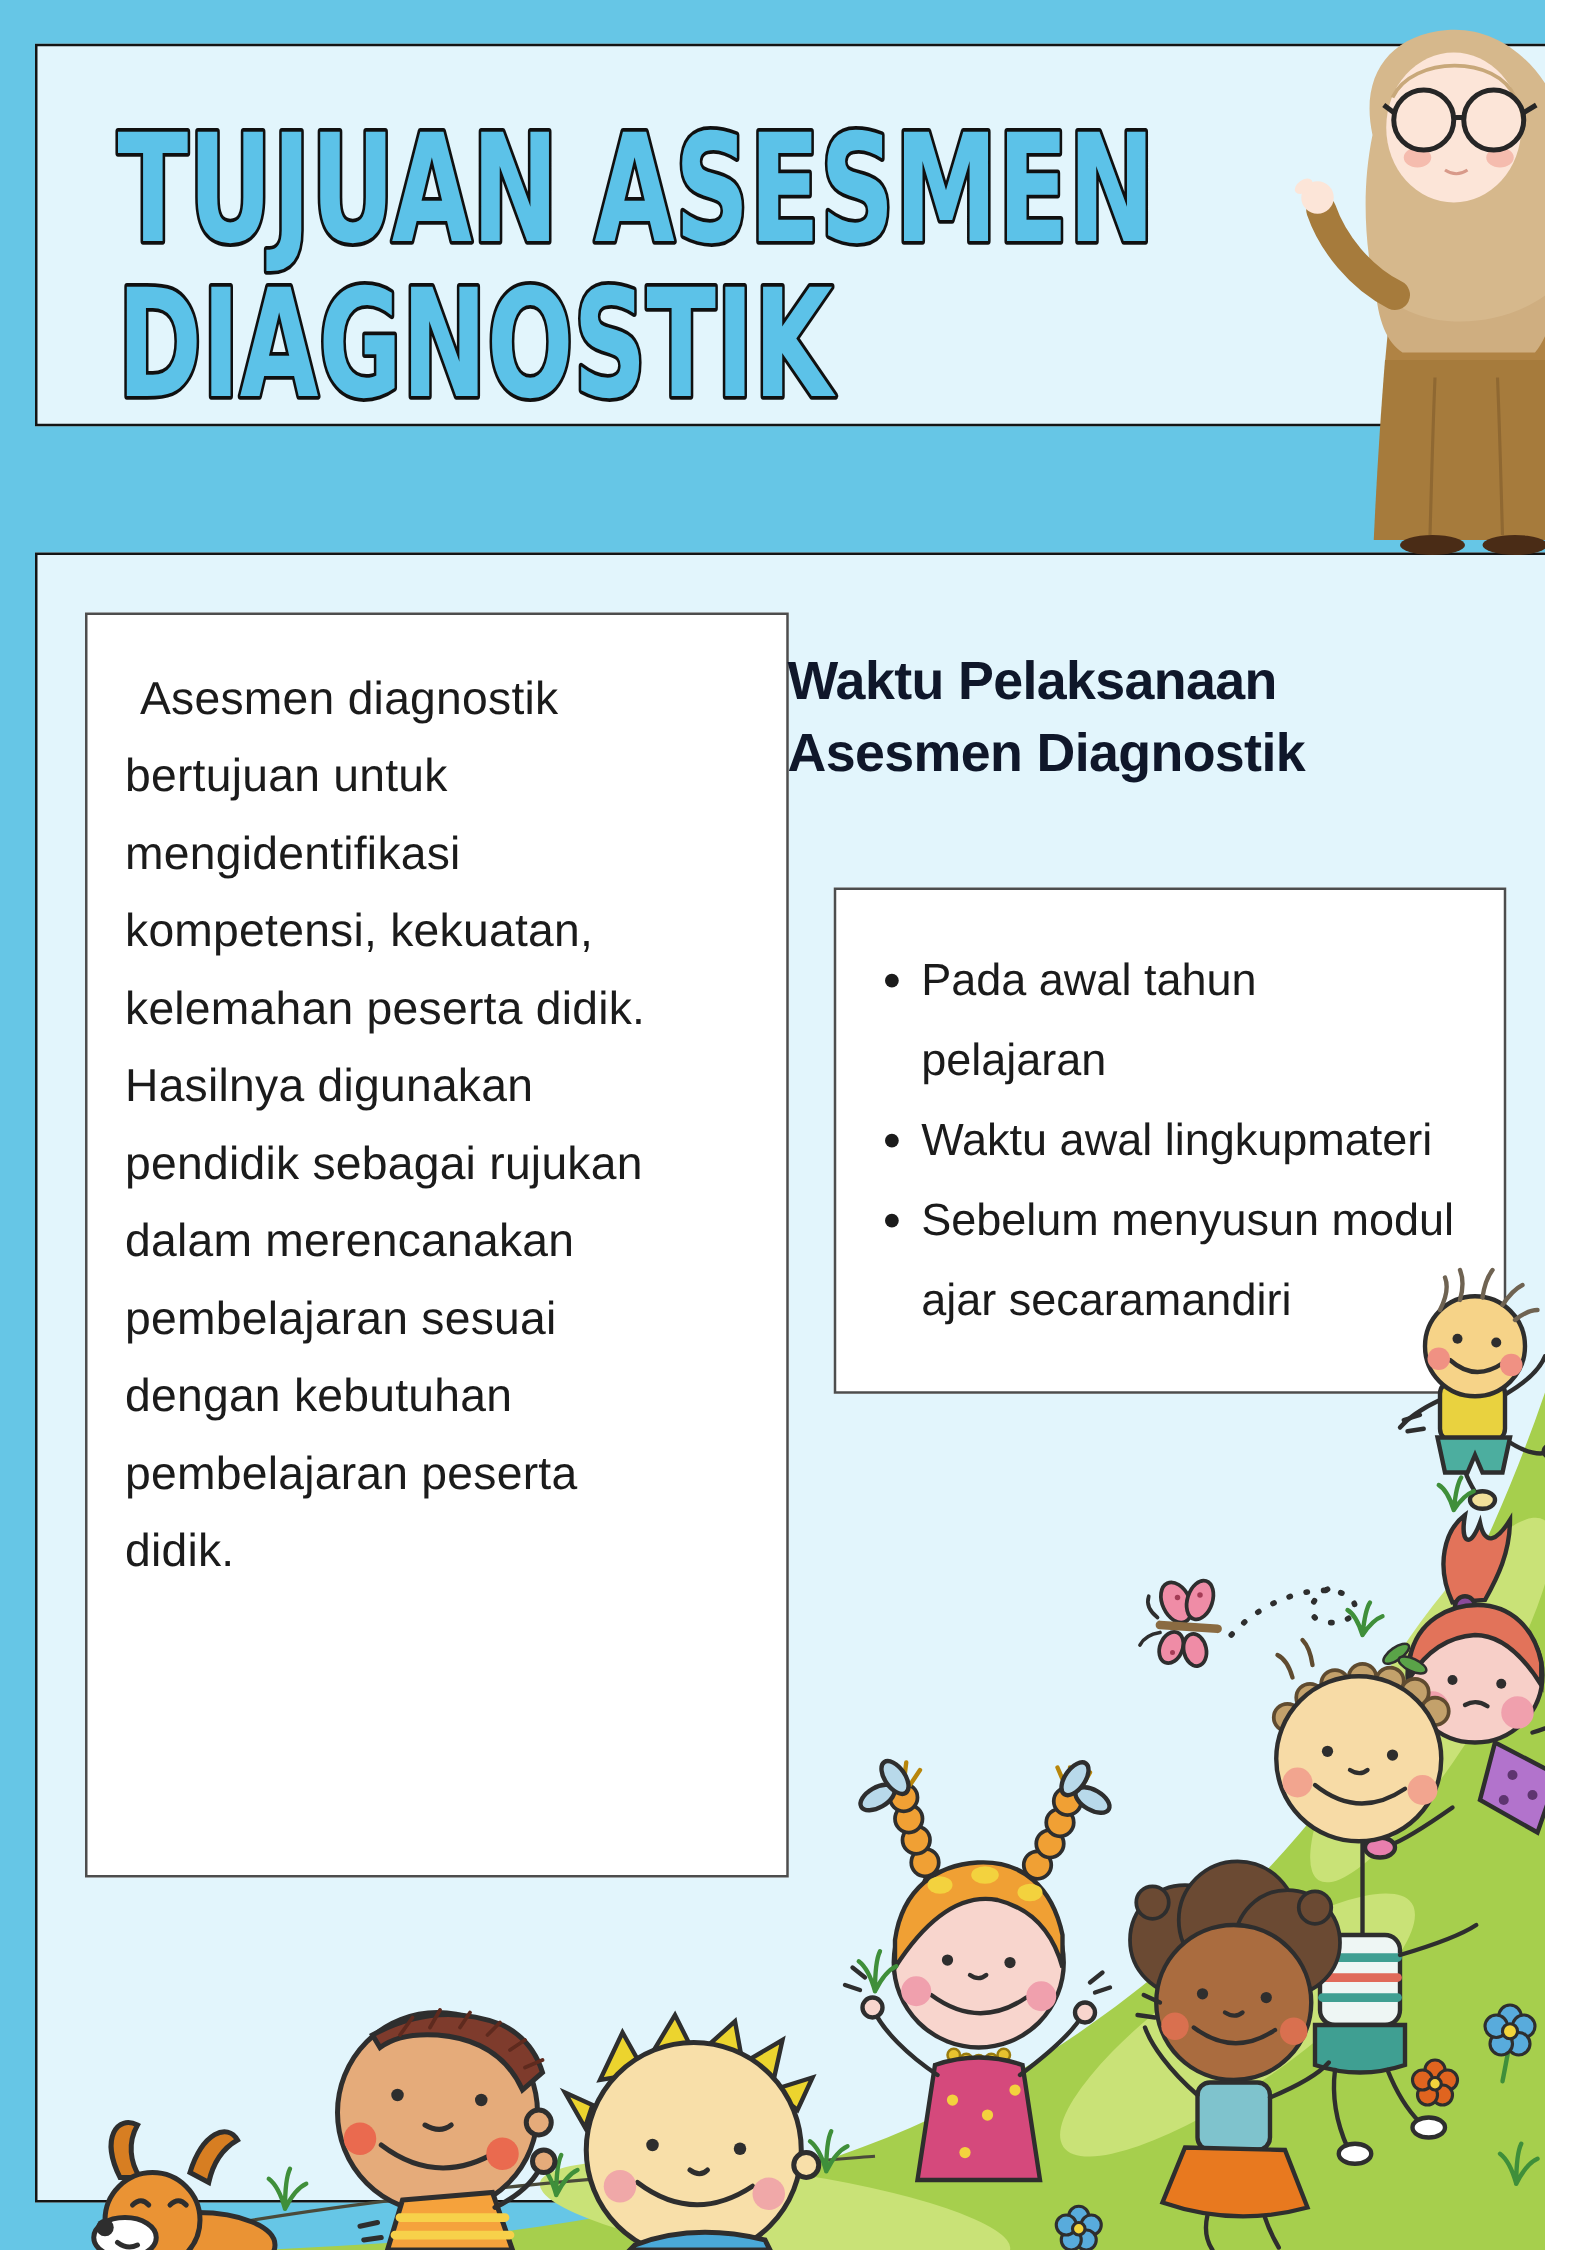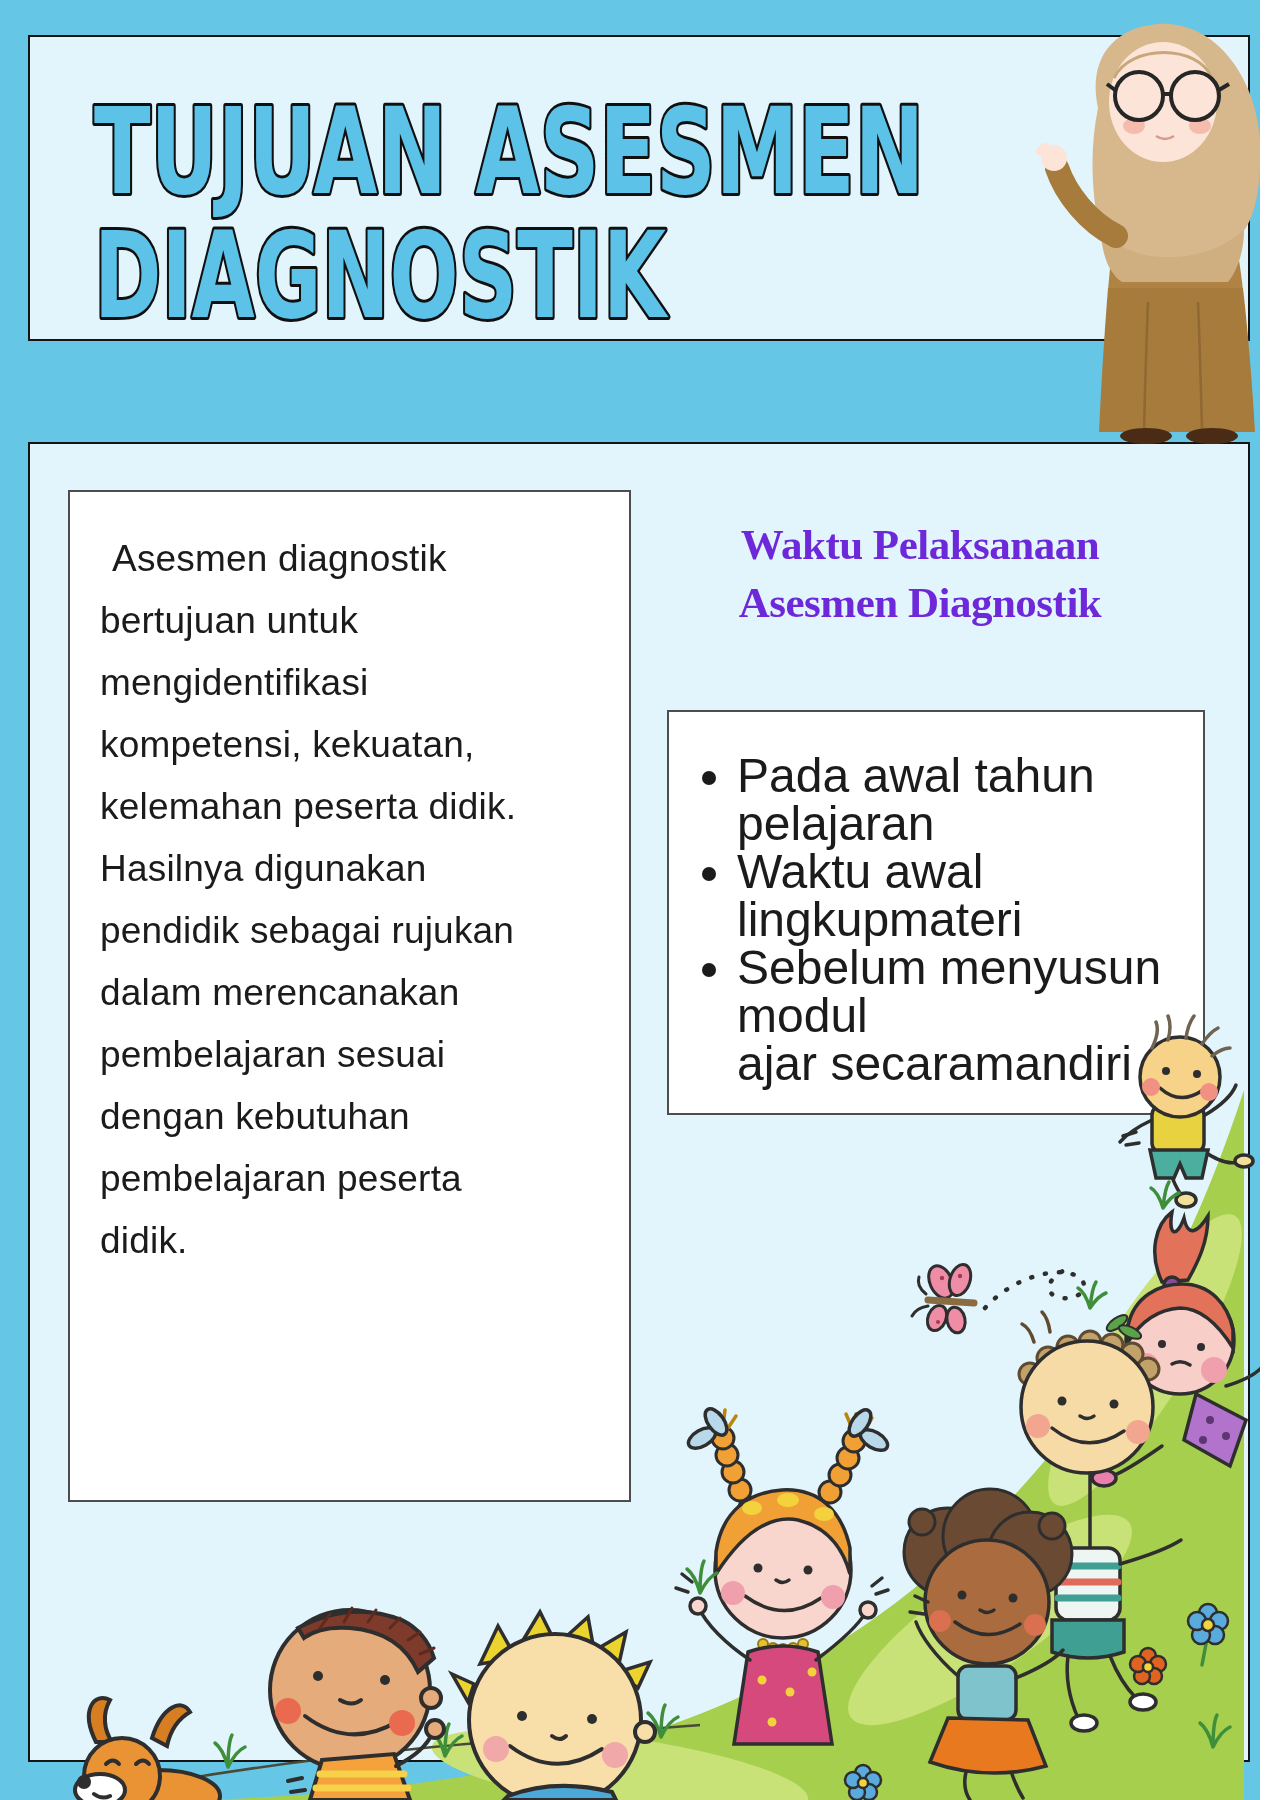--- a/index.html
+++ b/index.html
@@ -1,37 +1,37 @@
 <!DOCTYPE html>
 <html><head>
 <meta charset="utf-8">
 <style>
   html,body{margin:0;padding:0;}
   .page{
     position:relative;width:1236px;height:1800px;overflow:hidden;
-    background:#66c6e6;font-family:"Liberation Sans",sans-serif;padding-left:24px;
+    background:#66c6e6;font-family:"Liberation Sans",sans-serif;
   }
   .panel{position:absolute;background:#e2f5fc;border:2px solid #141414;box-sizing:border-box;z-index:1;}
   #titleBox{left:28px;top:35px;width:1222px;height:306px;}
   #contentBox{left:28px;top:442px;width:1222px;height:1320px;}
   #titleArt{position:absolute;left:0;top:0;width:100%;height:100%;}
   .whitebox{position:absolute;background:#ffffff;border:2px solid #4d4d4d;box-sizing:border-box;z-index:3;}
   #leftBox{left:68px;top:490px;width:563px;height:1012px;padding:26px 20px 0 30px;}
   #leftBox p{
     margin:10px 0 0;font-size:37px;line-height:62px;color:#1b1b1b;
     white-space:pre-line;text-indent:12px;letter-spacing:0.2px;
   }
   #heading{
     position:absolute;left:630px;top:516px;width:580px;z-index:3;
-    text-align:center;font-family:Liberation Serif, serif;font-weight:800;
-    font-size:43px;line-height:58px;color:#6d28d9;letter-spacing:-0.5px;
+    font-family:Liberation Sans, sans-serif;font-weight:800;
+    font-size:43px;line-height:58px;color:#0f172a;letter-spacing:-0.5px;
   }
   #bulletBox{left:667px;top:710px;width:538px;height:405px;}
   #bulletBox ul{margin:40px 0 0 26px;padding-left:42px;}
-  #bulletBox li{font-size:48px;line-height:48px;color:#1b1b1b;}
+  #bulletBox li{font-size:36px;line-height:64px;color:#1b1b1b;}
   #bulletBox li span{white-space:pre-line;}
   #teacherArt{position:absolute;left:858px;top:20px;width:404px;height:426px;z-index:6;}
   #groundArt{position:absolute;left:0;top:880px;width:1272px;height:920px;z-index:7;}
 </style>
 </head>
 <body>
 
 <div class="page">
 
   <div class="panel" id="titleBox">

